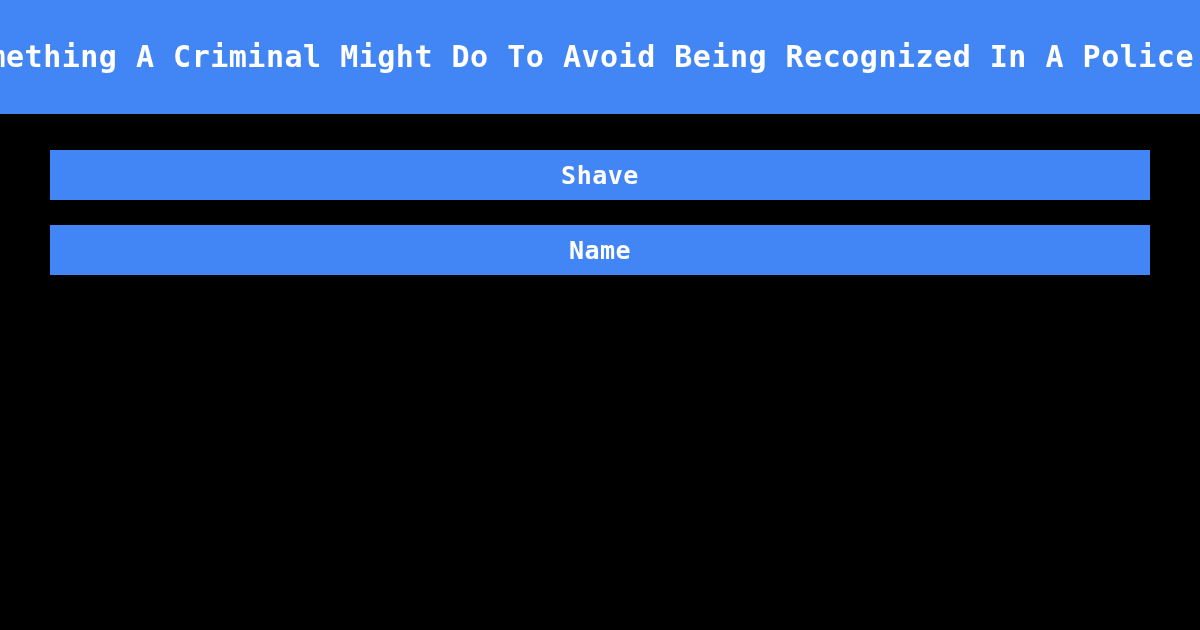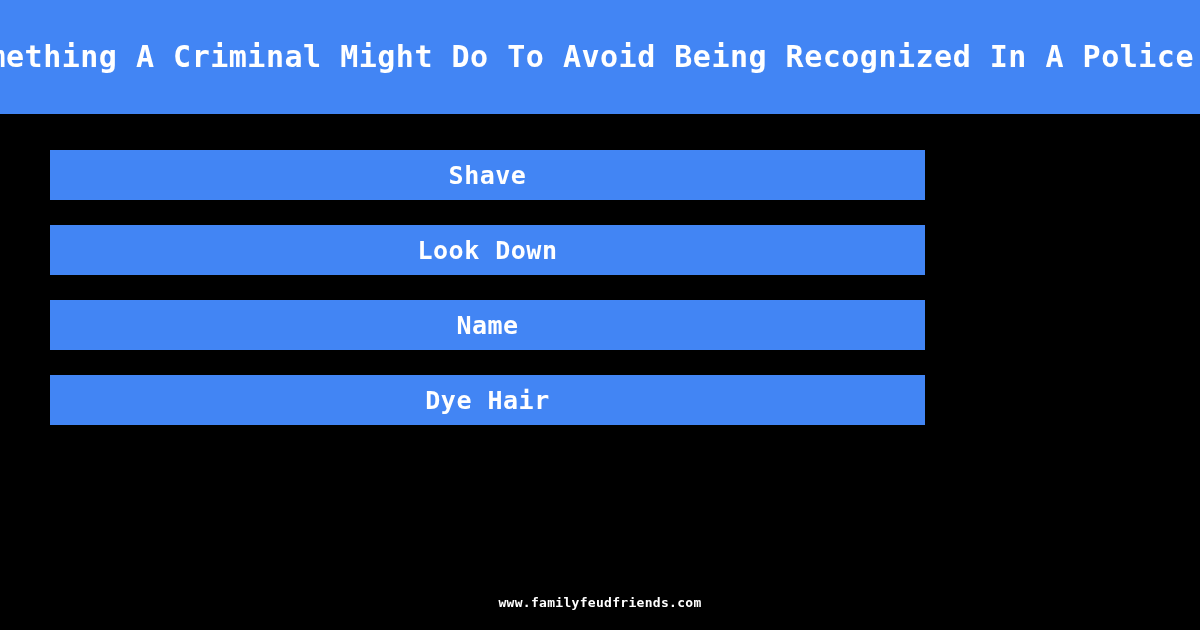--- a/index.html
+++ b/index.html
@@ -52,21 +52,21 @@
     flex: 1 1 auto;
     background: #000000;
     padding: 36px 50px 0 50px;
     box-sizing: border-box;
     display: flex;
     flex-direction: column;
     gap: 25px;
   }
 
   .answer-bar {
-    width: 875px;
+    width: 1100px;
     height: 50px;
     background: #4285f4;
     display: flex;
     align-items: center;
     justify-content: center;
     box-sizing: border-box;
     flex: 0 0 50px;
   }
 
   .answer-text {
@@ -106,33 +106,24 @@
   <div class="question-banner">
     <div class="question-text">Name Something A Criminal Might Do To Avoid Being Recognized In A Police Line-Up</div>
   </div>
 
   <div class="answers-area">
 
     <div class="answer-bar">
       <span class="answer-text">Shave</span>
     </div>
 
-    <div class="answer-bar">
-      <span class="answer-text">Look Down</span>
-    </div>
 
 
     <div class="answer-bar">
       <span class="answer-text">Name</span>
     </div>
 
-    <div class="answer-bar">
-      <span class="answer-text">Dye Hair</span>
-    </div>
 
 
   </div>
 
-  <div class="footer">
-    <span class="footer-text">www.familyfeudfriends.com</span>
-  </div>
 
 </div>
 
 </body></html>

